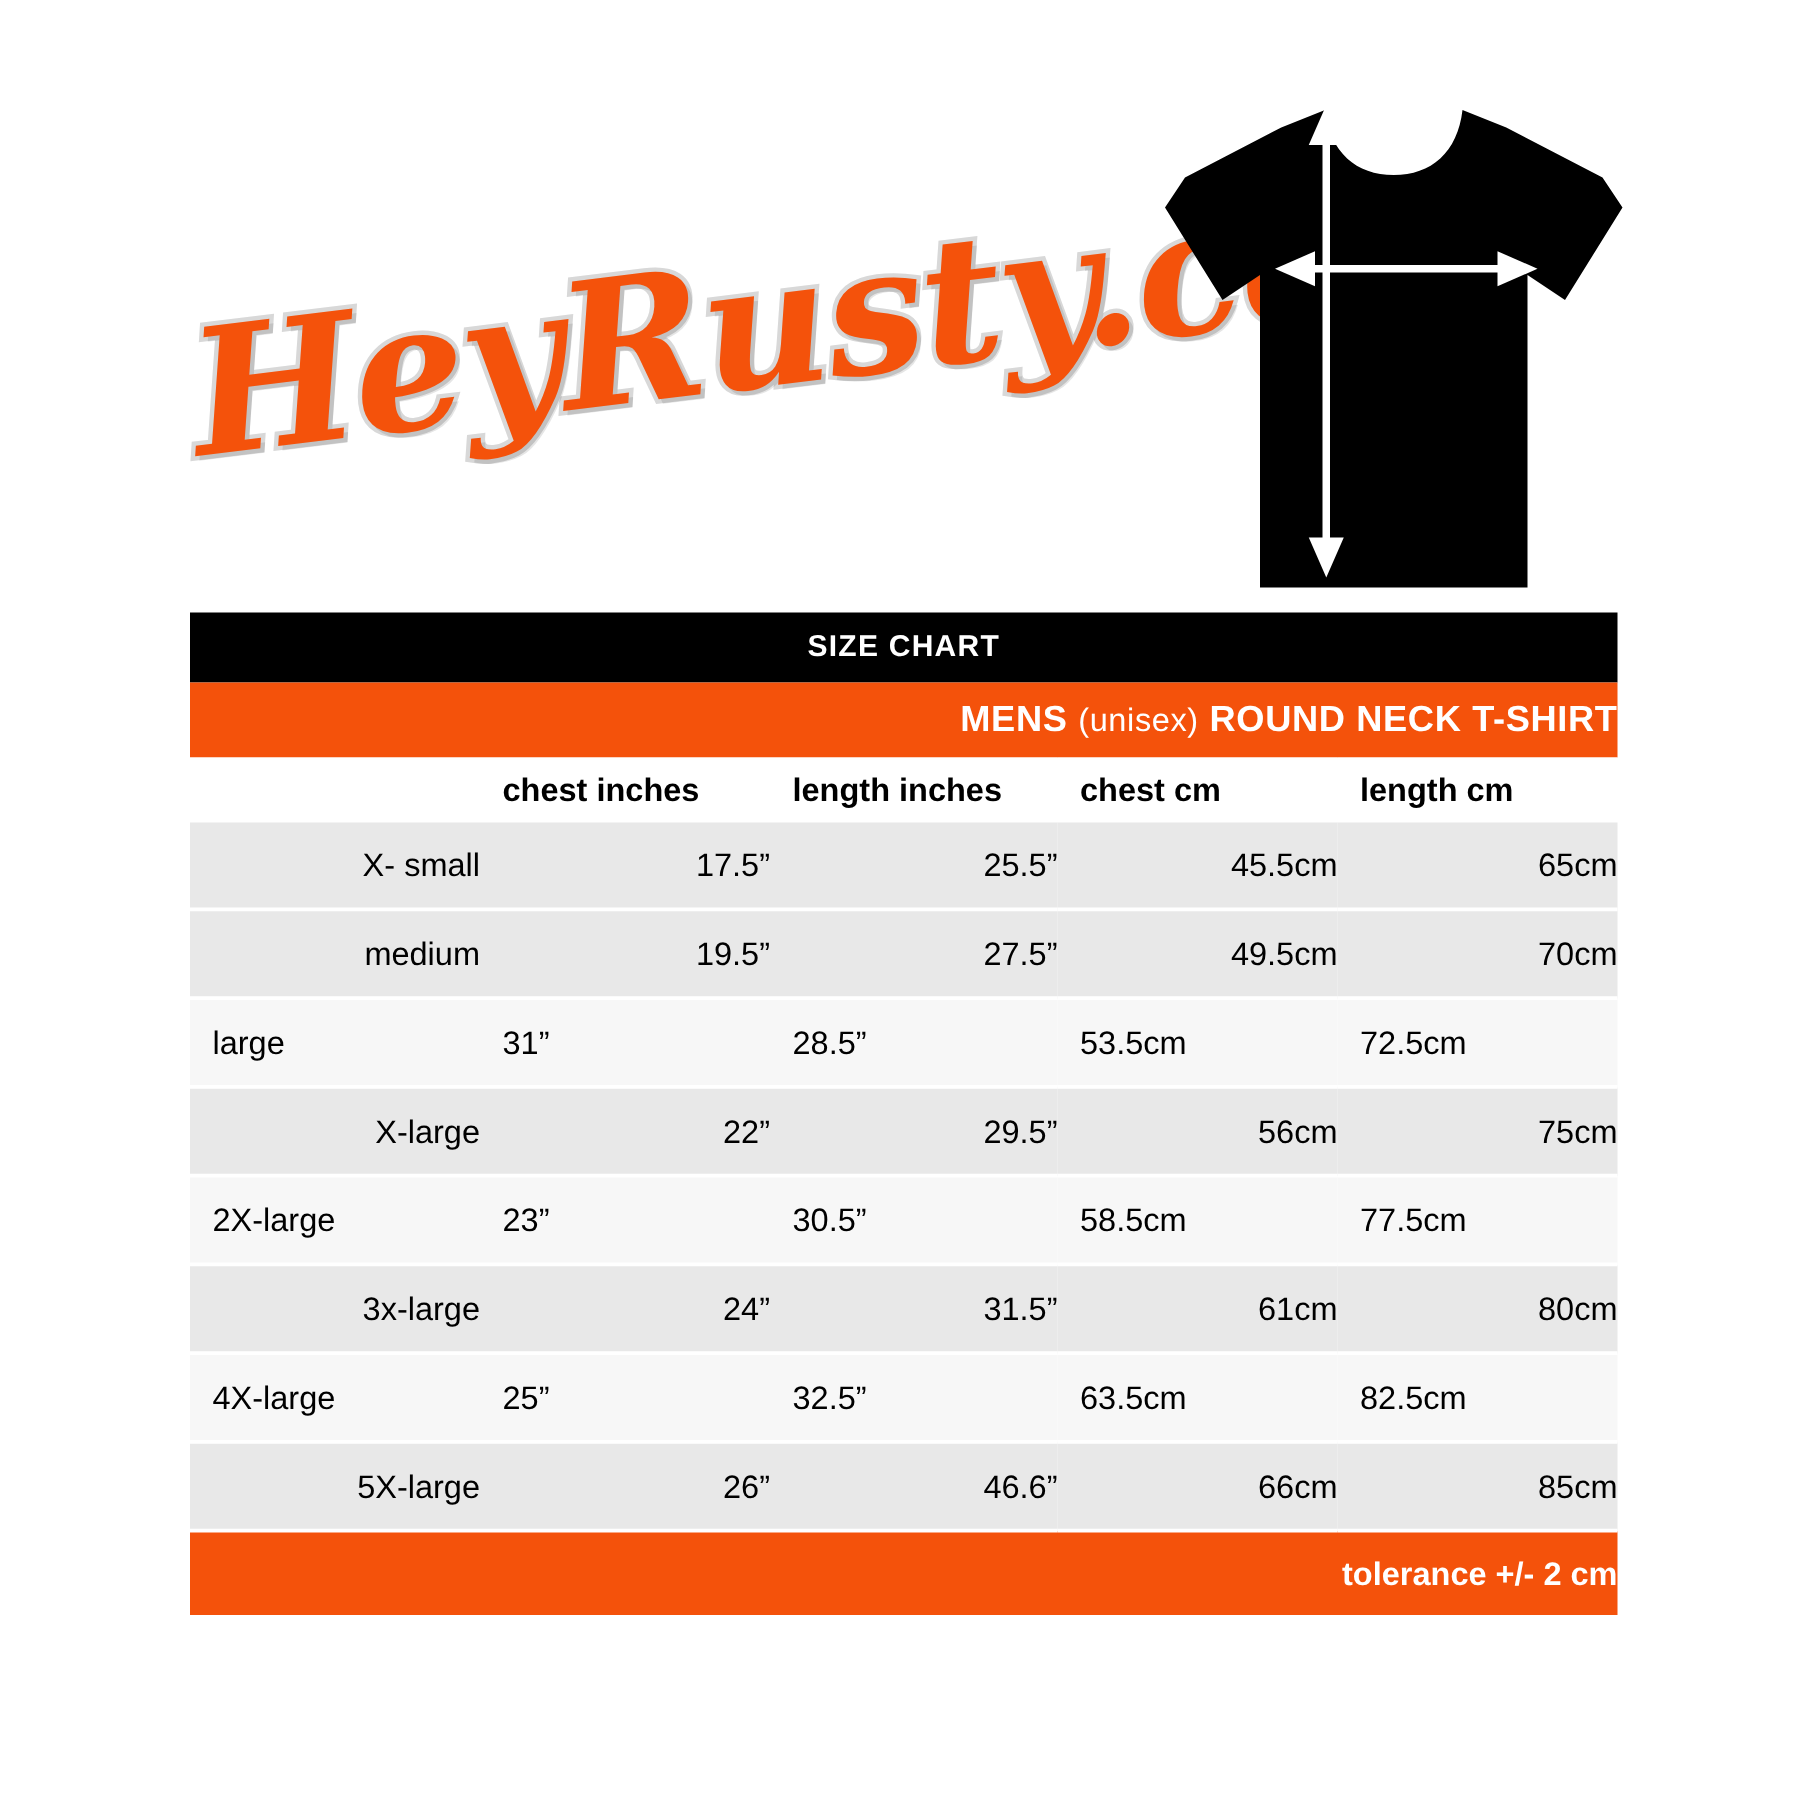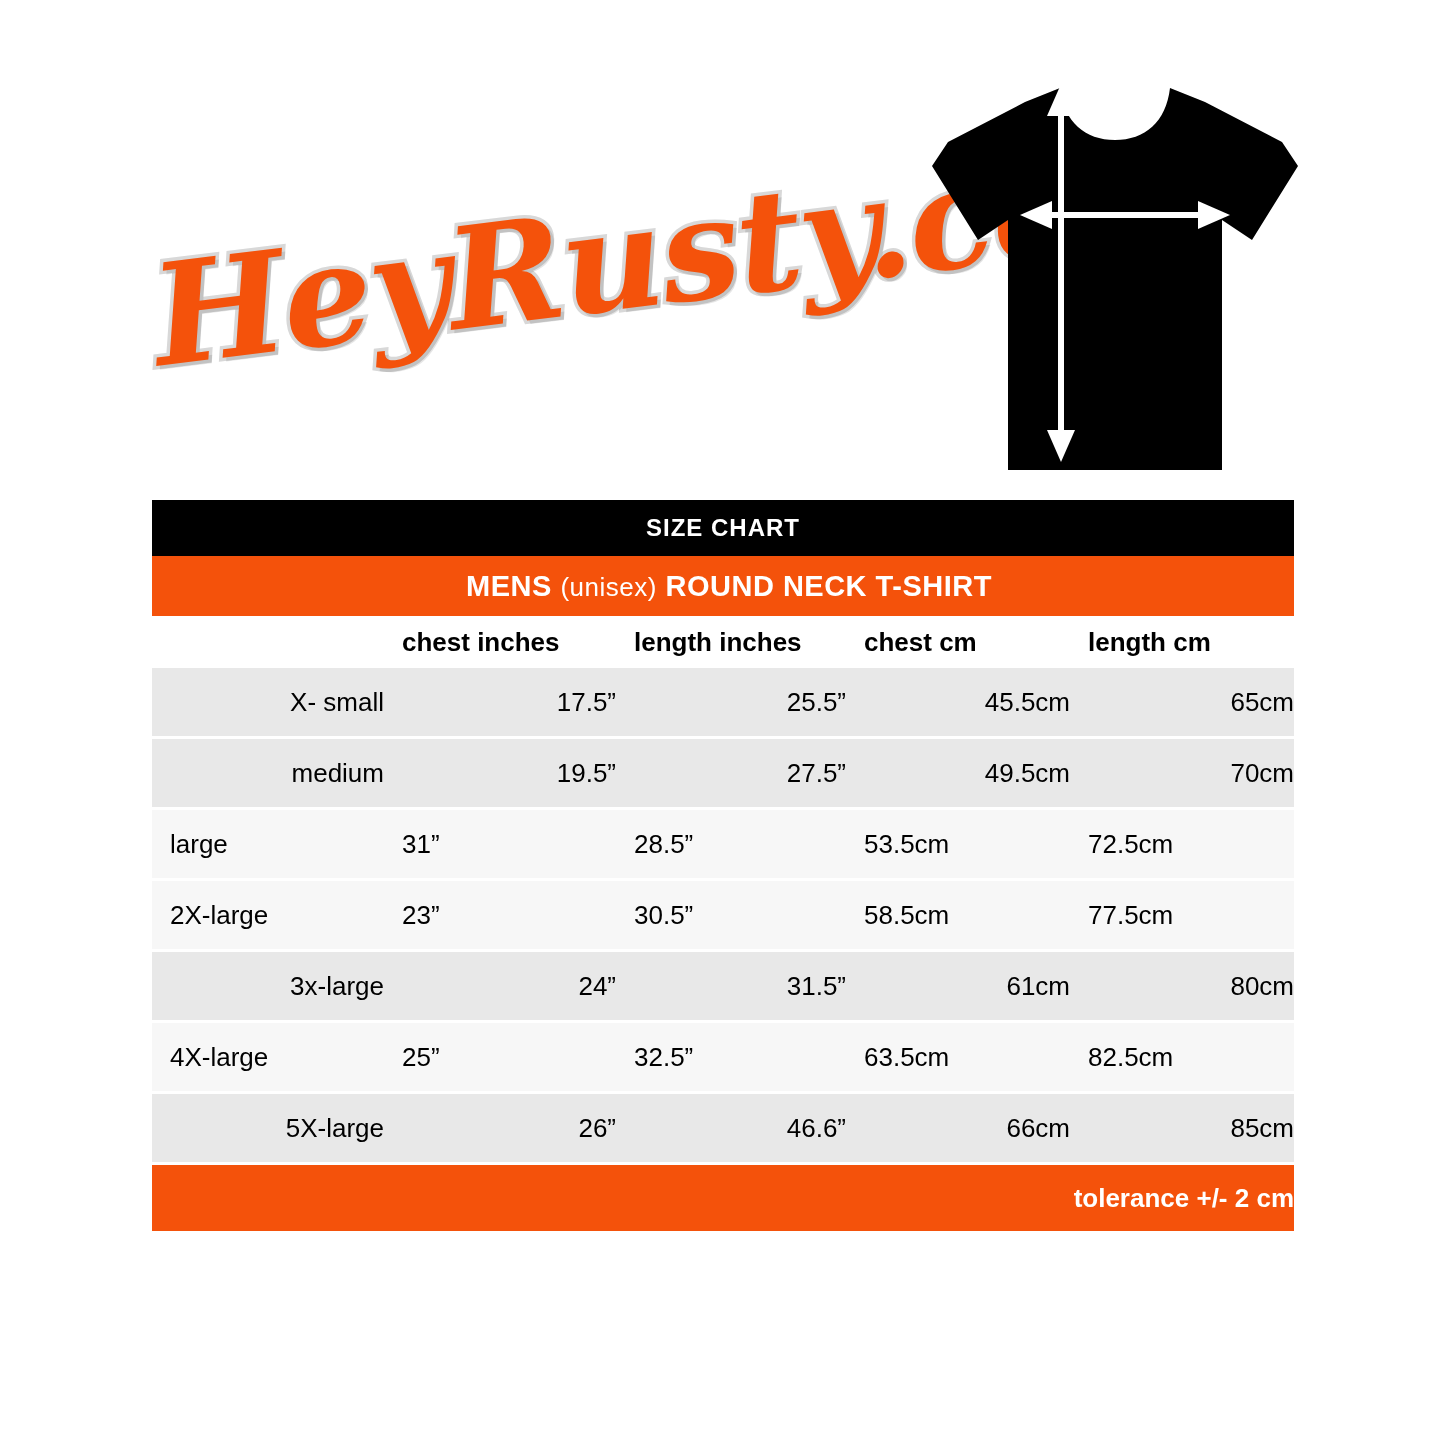--- a/index.html
+++ b/index.html
@@ -75,21 +75,21 @@
     letter-spacing: 1px;
     color: #000;
   }
   .lbl-chest  { left: 1078px; top: 168px; }
   .lbl-length { left: 1078px; top: 377px; }
 
   
   .chart {
     position: absolute;
     left: 152px;
-    top: 500px;
+    top: 490px;
     width: 1142px;
     border-collapse: collapse;
     table-layout: fixed;
   }
 
   .chart td, .chart th {
     padding: 0;
     margin: 0;
   }
 
@@ -100,21 +100,21 @@
     font-weight: bold;
     font-size: 24px;
     letter-spacing: 1px;
     height: 56px;
     font-family: "Liberation Sans", sans-serif;
   }
 
   .row-sub td {
     background: #f4520b;
     color: #fff;
-    text-align: center;
+    text-align: right;
     font-weight: bold;
     font-size: 29px;
     letter-spacing: 0.5px;
     height: 60px;
     font-family: "Liberation Sans", sans-serif;
     padding-left: 12px;
   }
   .row-sub .thin { font-weight: normal; font-size: 26px; }
 
   .row-head td {
@@ -226,20 +226,27 @@
         <td>49.5cm</td>
         <td>70cm</td>
       </tr>
       <tr class="data-row plain">
         <td>large</td>
         <td>31”</td>
         <td>28.5”</td>
         <td>53.5cm</td>
         <td>72.5cm</td>
       </tr>
+      <tr class="data-row shade">
+        <td>X-large</td>
+        <td>22”</td>
+        <td>29.5”</td>
+        <td>56cm</td>
+        <td>75cm</td>
+      </tr>
       <tr class="data-row plain">
         <td>2X-large</td>
         <td>23”</td>
         <td>30.5”</td>
         <td>58.5cm</td>
         <td>77.5cm</td>
       </tr>
       <tr class="data-row shade">
         <td>3x-large</td>
         <td>24”</td>

